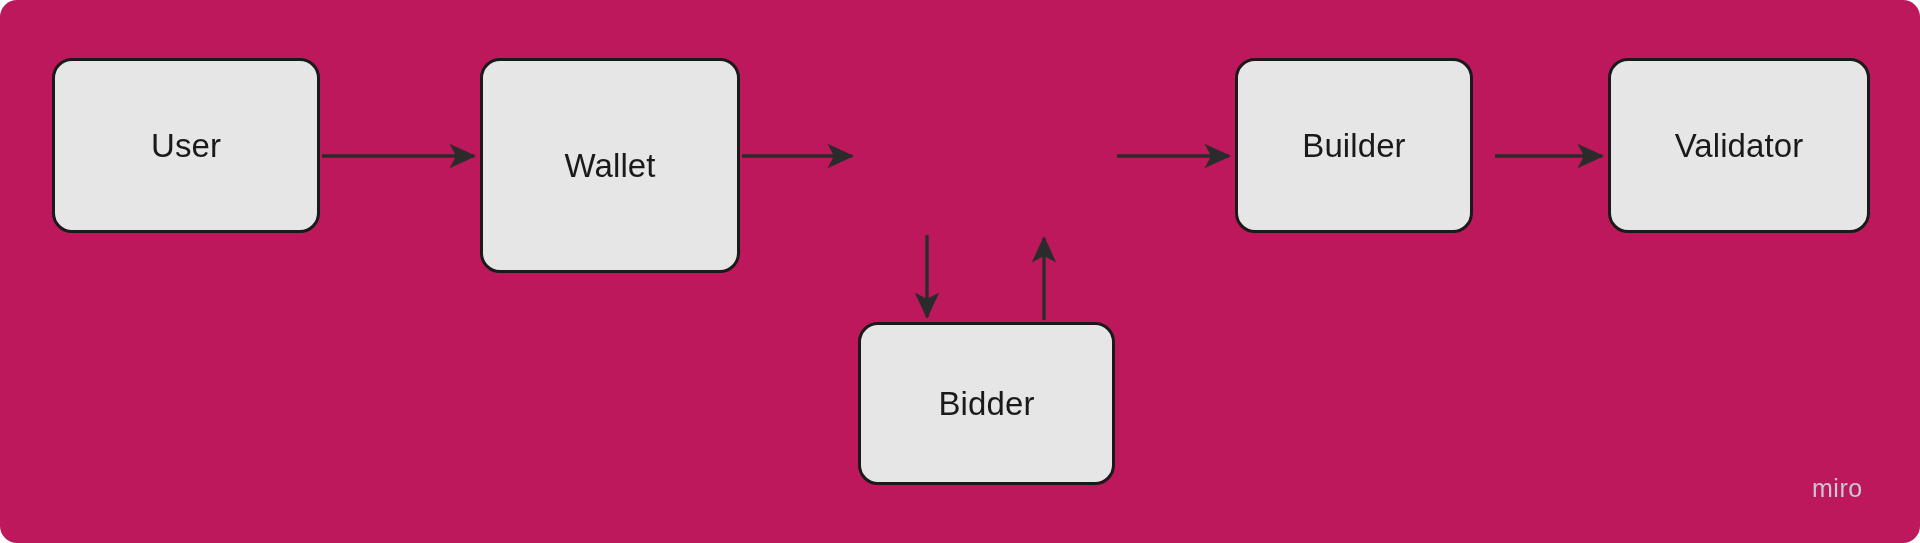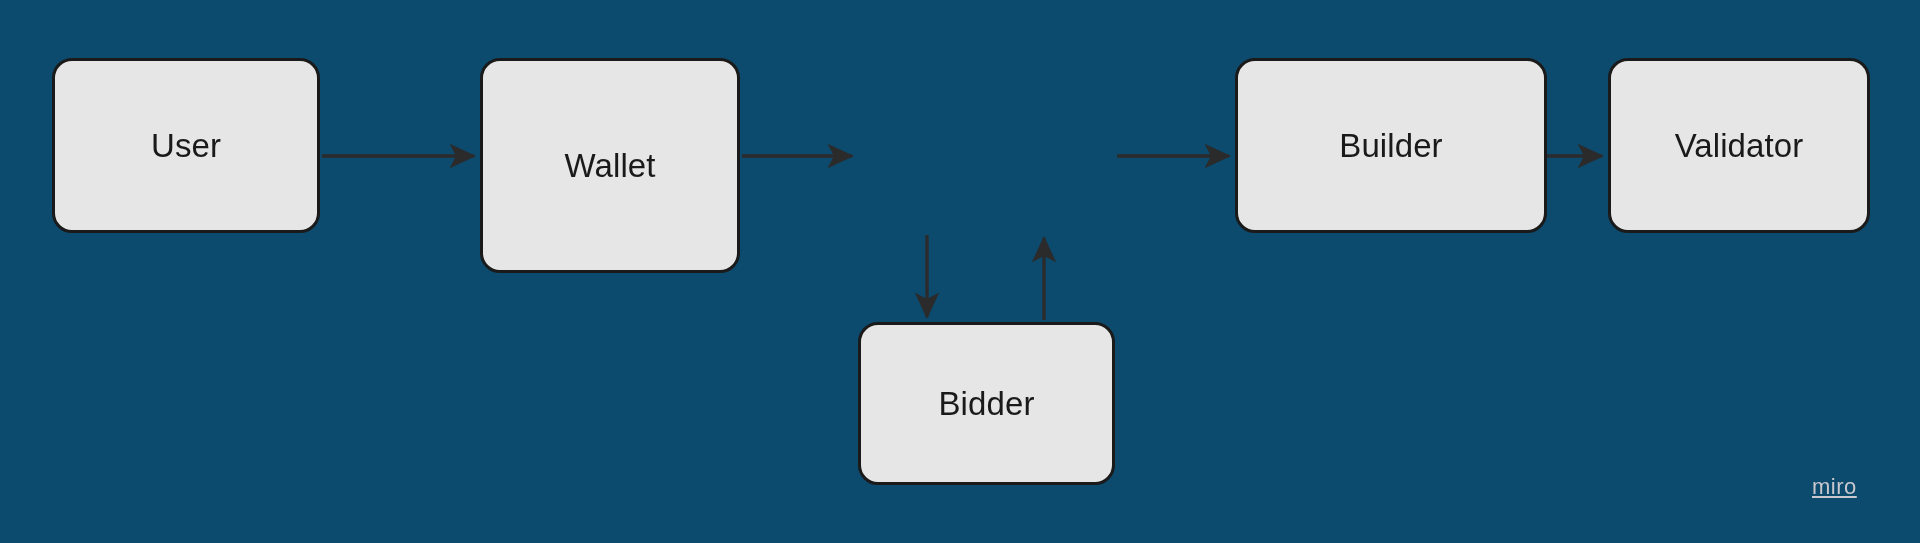--- a/index.html
+++ b/index.html
@@ -8,22 +8,23 @@
     padding: 0;
     background: #ffffff;
   }
   body {
     font-family: "Liberation Sans", sans-serif;
   }
   #canvas {
     position: relative;
     width: 1920px;
     height: 543px;
-    background: #0c4a6e;
+    background: #be185d;
     overflow: hidden;
+    border-radius: 17px;
   }
   #edge-layer {
     position: absolute;
     left: 0;
     top: 0;
     width: 1920px;
     height: 543px;
     pointer-events: none;
   }
   .node {
@@ -42,34 +43,33 @@
     font-size: 33px;
     line-height: 1.25;
     color: #1a1a1a;
     font-weight: 400;
     white-space: pre-line;
     letter-spacing: 0.1px;
   }
   #node-user      { left: 52px;   top: 58px;  width: 268px; height: 175px; }
   #node-wallet    { left: 480px;  top: 58px;  width: 260px; height: 215px; }
   #node-orderflow { left: 858px;  top: 58px;  width: 257px; height: 175px; }
-  #node-builder   { left: 1235px; top: 58px;  width: 312px; height: 175px; }
+  #node-builder   { left: 1235px; top: 58px;  width: 238px; height: 175px; }
   #node-validator { left: 1608px; top: 58px;  width: 262px; height: 175px; text-align: center; }
   #node-bidder    { left: 858px;  top: 322px; width: 257px; height: 163px; text-align: center; }
 
   #watermark {
     position: absolute;
     left: 1812px;
     top: 474px;
     font-family: "Liberation Sans", sans-serif;
-    font-size: 22px;
+    font-size: 25px;
     color: #c8c8ce;
     letter-spacing: 0.5px;
     user-select: none;
-    text-decoration: underline;
   }
 </style>
 </head>
 <body>
 
 <div id="canvas">
 
   <svg id="edge-layer" viewBox="0 0 1920 543" width="1920" height="543" xmlns="http://www.w3.org/2000/svg">
     <defs>
       <marker id="arrowhead" markerWidth="9" markerHeight="9" refX="7.6" refY="4.5" orient="auto" markerUnits="strokeWidth">

